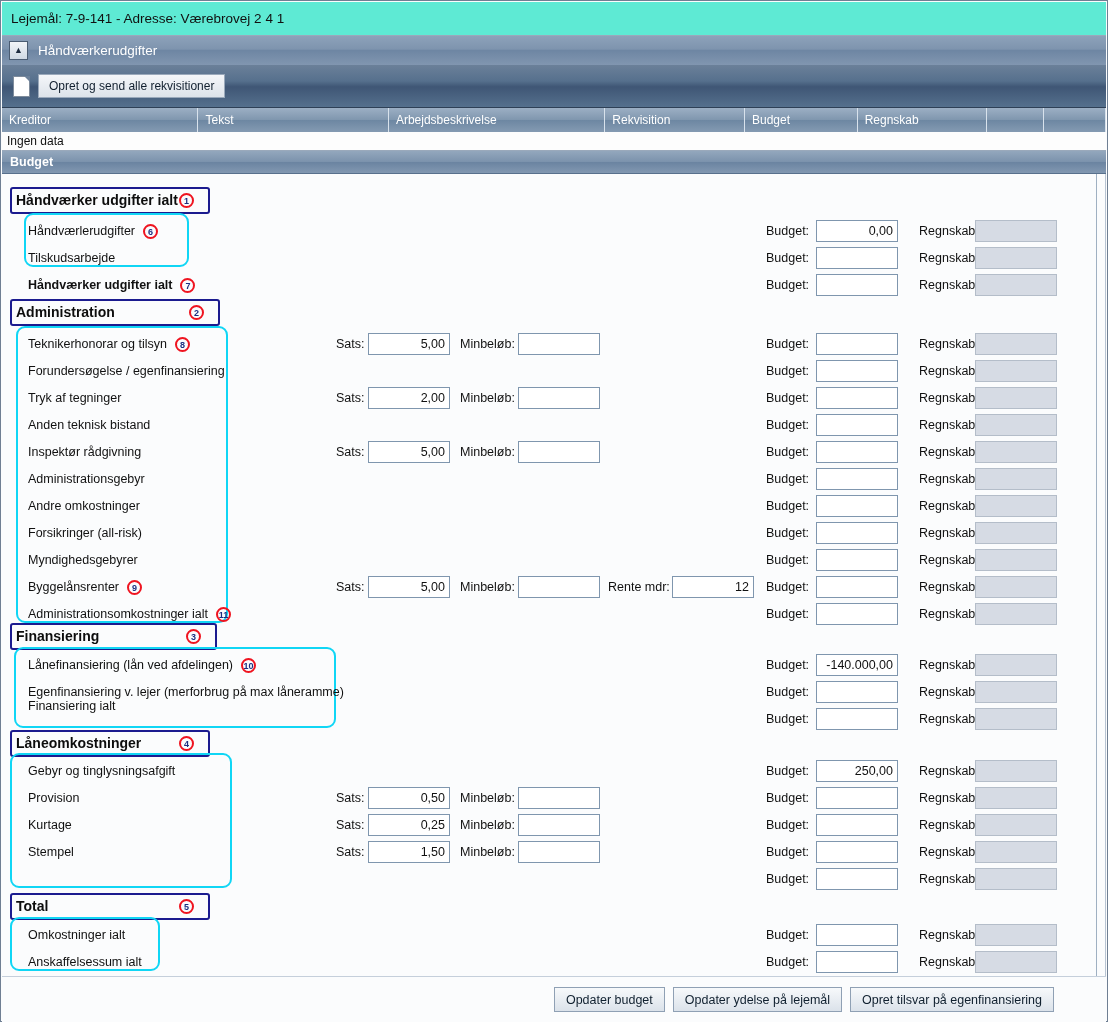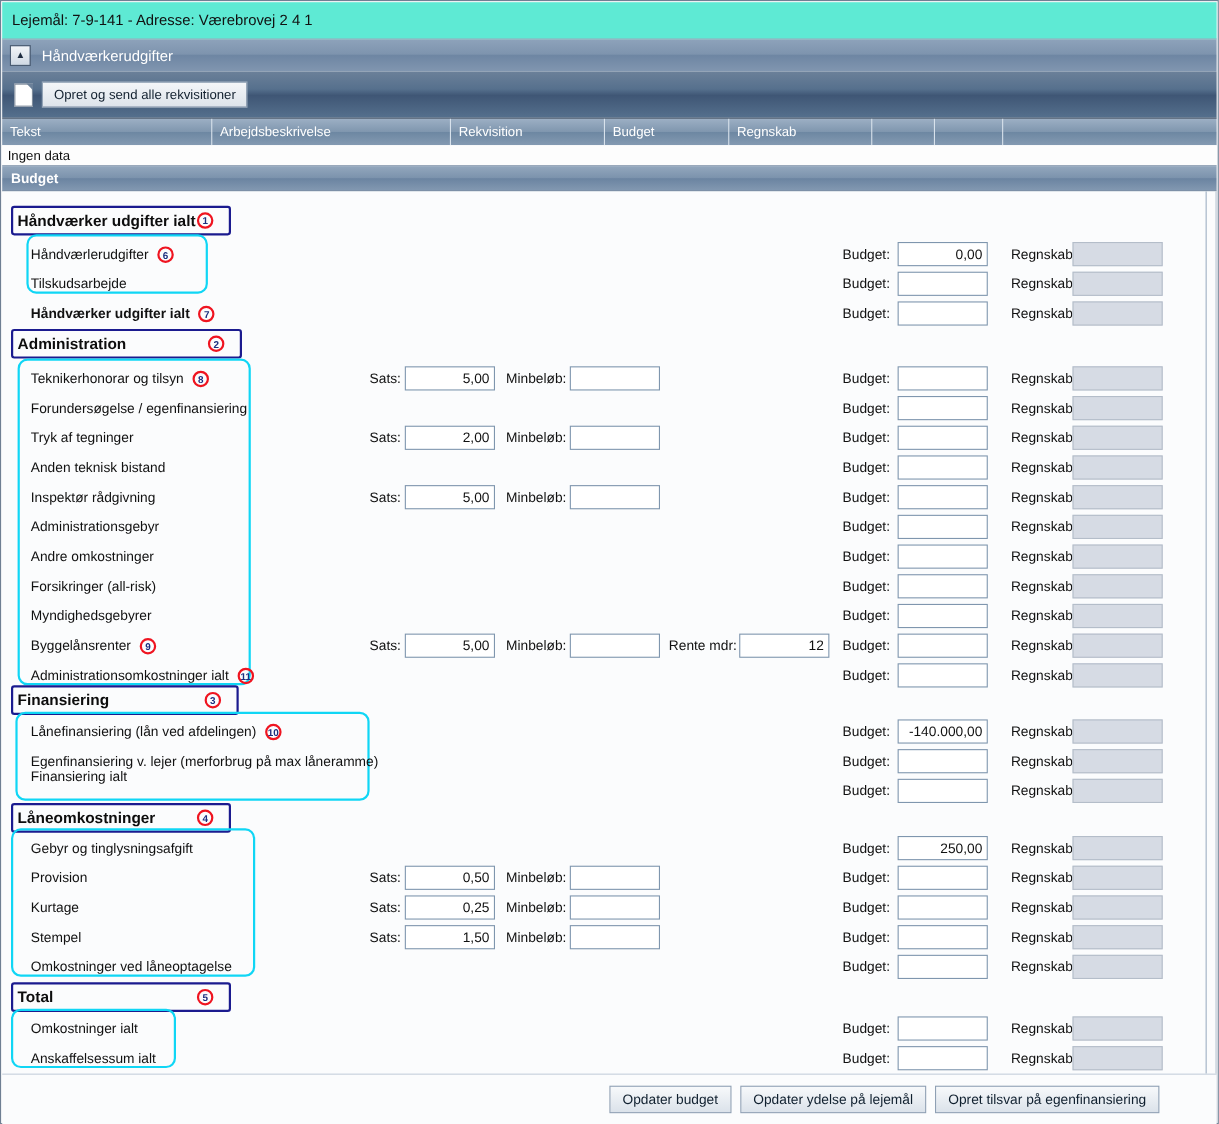--- a/index.html
+++ b/index.html
@@ -160,20 +160,21 @@
     <div class="collapse">▲</div>
     <div class="gtxt">Håndværkerudgifter</div>
   </div>
 
   <div class="toolbar">
     <div class="tb-icon"></div>
     <div class="tb-btn">Opret og send alle rekvisitioner</div>
   </div>
 
   <div class="gridhead" id="gridhead">
+      <div class="gh-cell" style="width: 197px;">Kreditor</div>
       <div class="gh-cell" style="width: 191px;">Tekst</div>
       <div class="gh-cell" style="width: 217px;">Arbejdsbeskrivelse</div>
       <div class="gh-cell" style="width: 140px;">Rekvisition</div>
       <div class="gh-cell" style="width: 113px;">Budget</div>
       <div class="gh-cell" style="width: 130px;">Regnskab</div>
       <div class="gh-cell" style="width: 57px;"></div>
       <div class="gh-cell" style="width: 62px;"></div>
     </div>
   <div class="gridbody">Ingen data</div>
 
@@ -332,21 +333,20 @@
       <div class="inp ro" style="left: 973px; top: 640px; width: 82px;"></div>
       <div class="lbl" style="left: 26px; top: 665px;">Stempel</div>
       <div class="fl" style="left: 334px; top: 667px;">Sats:</div>
       <div class="inp" style="left: 366px; top: 667px; width: 82px;">1,50</div>
       <div class="fl" style="left: 458px; top: 667px;">Minbeløb:</div>
       <div class="inp" style="left: 516px; top: 667px; width: 82px;"></div>
       <div class="fl" style="left: 764px; top: 667px;">Budget:</div>
       <div class="inp" style="left: 814px; top: 667px; width: 82px;"></div>
       <div class="fl" style="left: 917px; top: 667px;">Regnskab:</div>
       <div class="inp ro" style="left: 973px; top: 667px; width: 82px;"></div>
-      <div class="lbl" style="left: 26px; top: 692px;">Omkostninger ved låneoptagelse</div>
       <div class="fl" style="left: 764px; top: 694px;">Budget:</div>
       <div class="inp" style="left: 814px; top: 694px; width: 82px;"></div>
       <div class="fl" style="left: 917px; top: 694px;">Regnskab:</div>
       <div class="inp ro" style="left: 973px; top: 694px; width: 82px;"></div>
       <div class="abox navy" style="left: 8px; top: 719px; width: 200px; height: 27px;"></div>
       <div class="sect" style="top: 719px;">Total</div>
       <div class="anno" style="left: 177px; top: 725px; width: 15px; height: 15px;">5</div>
       <div class="abox cyan" style="left: 8px; top: 743px; width: 150px; height: 54px;"></div>
       <div class="lbl" style="left: 26px; top: 748px;">Omkostninger ialt</div>
       <div class="fl" style="left: 764px; top: 750px;">Budget:</div>

